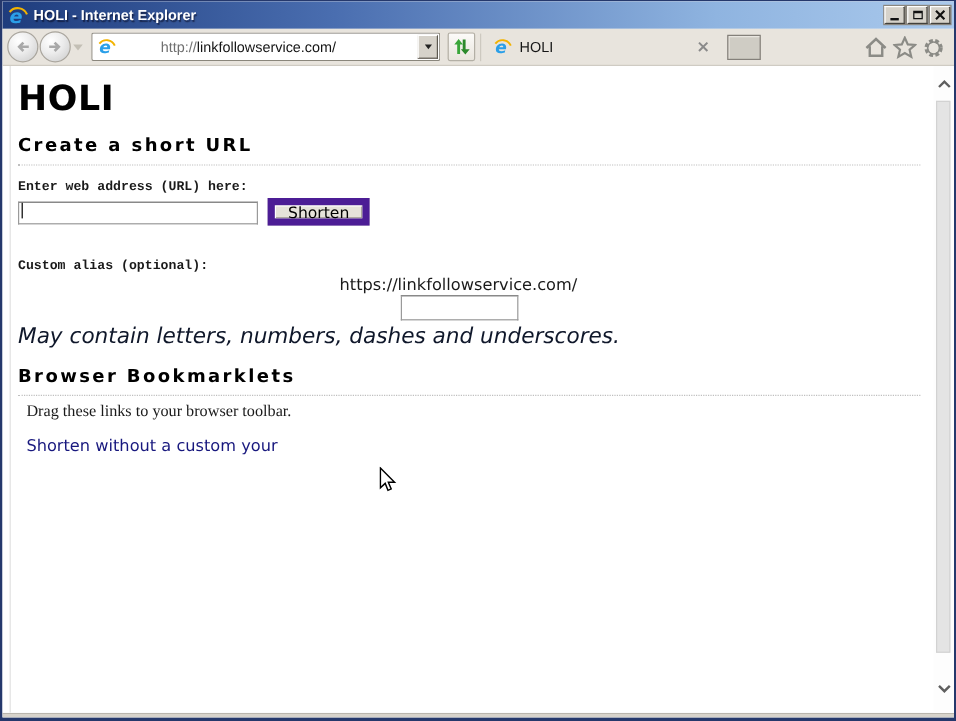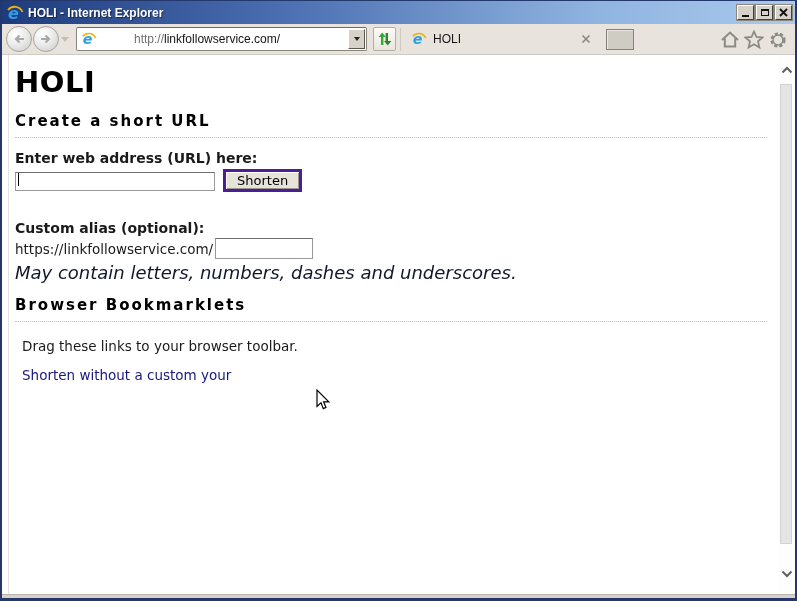--- a/index.html
+++ b/index.html
@@ -89,40 +89,40 @@
   .content { position:relative; flex:1 1 auto; background:#fff; overflow:hidden; }
   .content .edge-line { position:absolute; left:6px; top:0; bottom:0; width:1px; background:#e2e2e2; }
   .page { padding:6px 46px 0 13px; color:#1a1a1a; }
 
   .page h1 { font-size:29px; font-weight:bold; letter-spacing:.5px; margin-top:4px; color:#000; }
   .page h2 {
     font-size:15px; font-weight:bold; letter-spacing:2px; color:#000;
     margin-top:13px; padding-bottom:7px; border-bottom:1px dotted #bfbfbf;
     margin-right:-18px;
   }
-  .form-label { font-size:14px; font-weight:bold; margin-top:12px; }
+  .form-label { font-size:11px; font-weight:bold; margin-top:12px;font-family:Liberation Mono, monospace; }
   .url-row { margin-top:3px; display:flex; align-items:center; }
   .input-wrap { position:relative; display:inline-block; }
   .ti {
     background:#fff; border:1px solid #9a9a9a; border-top-color:#6d6d6d;
     font-family:"DejaVu Sans", sans-serif; font-size:12px; padding:1px 2px;
   }
   .url-input { width:200px; height:19px; }
   .caret { position:absolute; left:3px; top:3px; width:1px; height:13px; background:#000; }
   .shorten-btn {
     margin-left:8px; height:23px; padding:0 11px;
-    background:#e6e3da; border:3px solid #4c1d95;
+    background:#e6e3da; border:6px solid #4c1d95;
     box-shadow:inset 1px 1px 0 #ffffff, inset -1px -1px 0 #9b978e;
     font-family:"DejaVu Sans", sans-serif; font-size:13px; color:#000;
   }
   .alias-label { margin-top:28px; }
-  .alias-row { margin-top:2px; font-size:13.5px; display:flex; align-items:center; }
+  .alias-row { margin-top:2px; font-size:13.5px; display:flex; align-items:center;flex-direction:column; }
   .alias-input { width:98px; height:21px; margin-left:2px; }
   .hint { margin-top:3px; font-size:18px; font-style:italic; color:#0f172a; }
-  .intro { margin-top:16px; margin-left:7px; font-size:13.5px; }
+  .intro { margin-top:5px; margin-left:7px; font-size:13.5px;font-family:Liberation Serif, serif; }
   .links { margin-top:13px; margin-left:7px; }
   .links a { display:block; font-size:13.5px; color:#18187e; text-decoration:none; line-height:1.2; }
   .footer { margin-top:32px; font-size:13.5px; }
   .footer a { color:#3434bf; text-decoration:none; }
 
   
   .scrollbar { position:absolute; right:0; top:0; width:17px; height:100%; background:#fdfdfd; }
   .scroll-btn { position:absolute; left:0; width:17px; height:17px; display:flex; align-items:center; justify-content:center; }
   .scroll-up { top:6px; } .scroll-down { bottom:12px; }
   .scroll-thumb {

